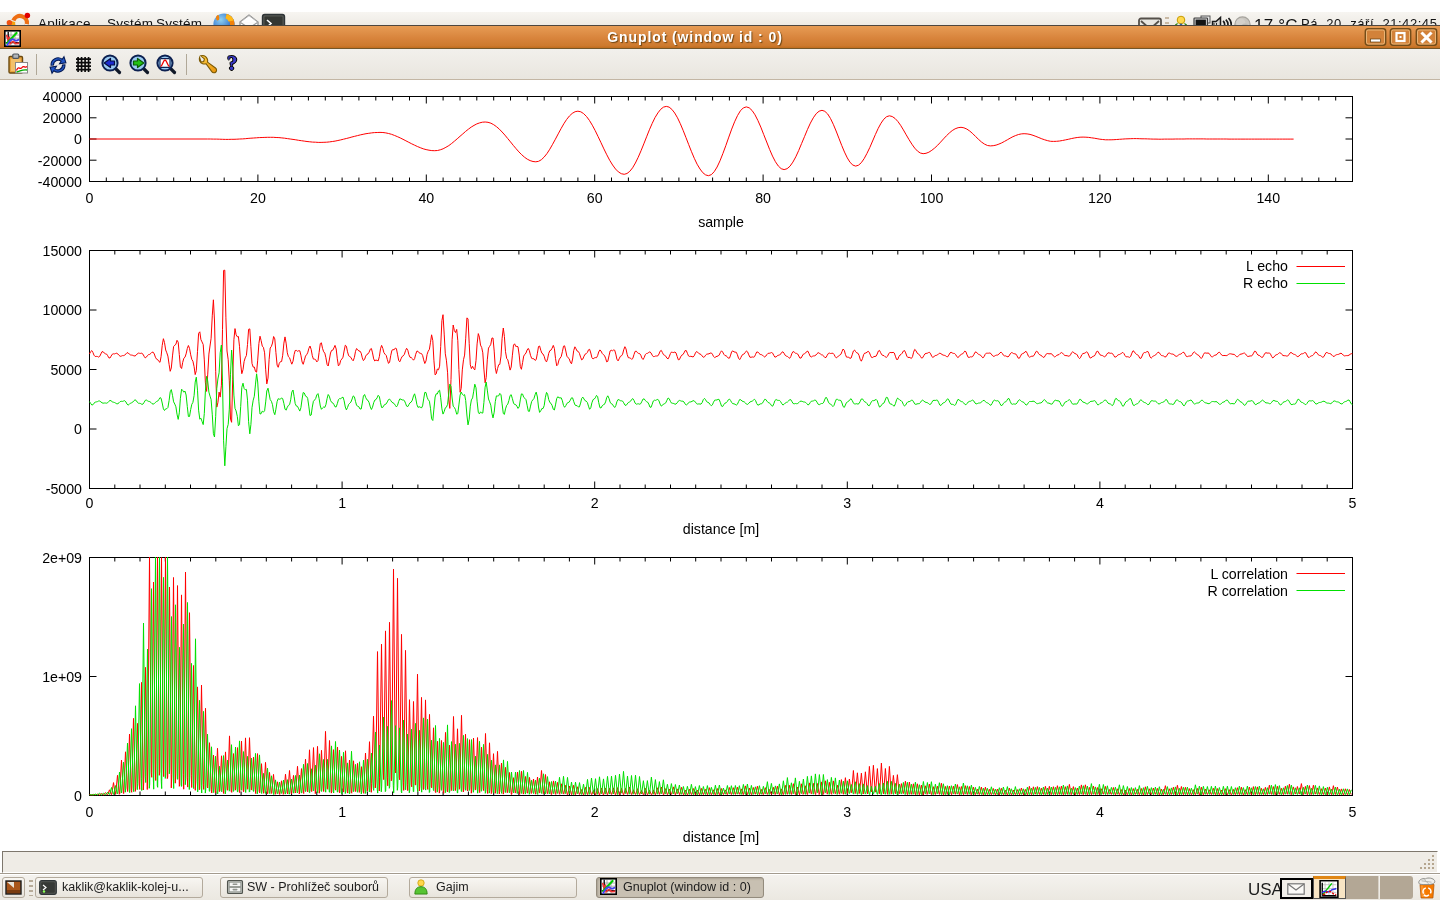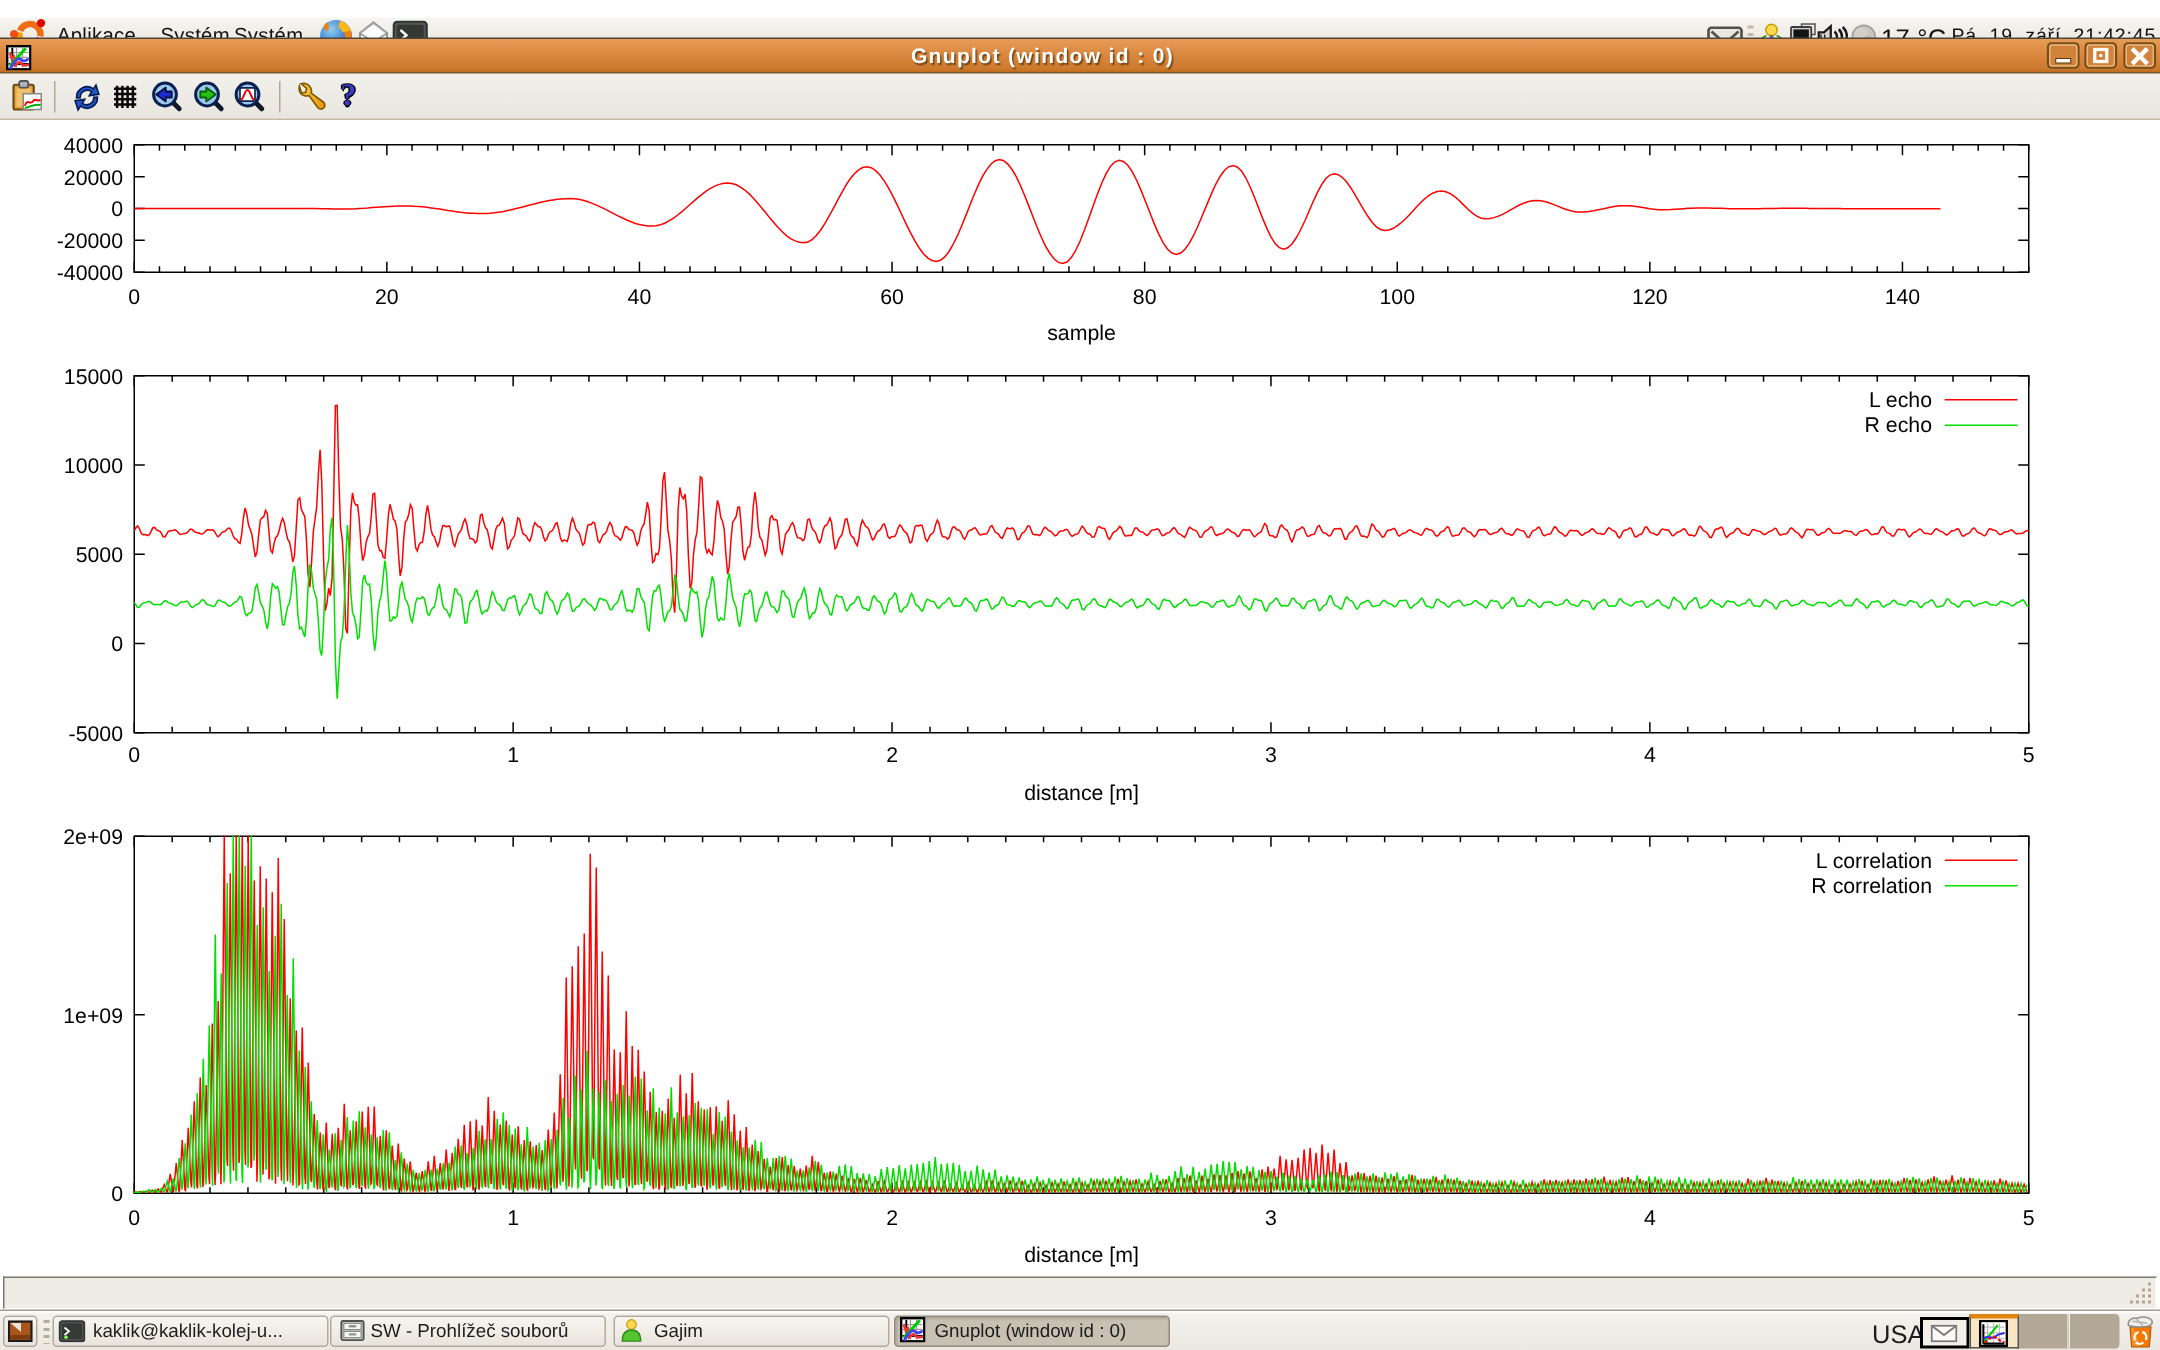--- a/index.html
+++ b/index.html
@@ -3,21 +3,21 @@
 <style>
 * {margin:0;padding:0;box-sizing:border-box}
 html,body {width:1440px;height:900px;overflow:hidden;background:#fff;font-family:"Liberation Sans",sans-serif}
 #panel {position:absolute;left:0;top:12px;width:1440px;height:25px;background:linear-gradient(#f7f5f1,#edeae4 60%,#e7e3dc);border-bottom:1px solid #7a7266}
 .mitem {position:absolute;top:4px;font-size:13.5px;color:#111;letter-spacing:0.2px}
 #titlebar {position:absolute;left:0;top:25px;width:1440px;height:23px;background:linear-gradient(#e79c55,#d8843c 55%,#cd7a2e 90%,#c06c1d);border-top:1px solid #4e4740}
 #tbtext {position:absolute;left:0;top:29px;width:1390px;text-align:center;font-size:14px;font-weight:bold;color:#fff;text-shadow:1px 1px 1px #6e4513;letter-spacing:0.9px}
 #toolbar {position:absolute;left:0;top:48px;width:1440px;height:32px;background:linear-gradient(#f2f0ec,#e9e6df);border-bottom:1px solid #c3b6a4;border-top:1px solid #74572a}
 #statusbar {position:absolute;left:2px;top:851px;width:1436px;height:22px;background:#efece6;border:1px solid #7e776d;border-bottom-color:#fff;border-right-color:#fff}
 #taskbar {position:absolute;left:0;top:874px;width:1440px;height:26px;background:linear-gradient(#f4f2ee,#ebe8e1);border-top:1px solid #fff;box-shadow:0 -1px 0 #a39b8e}
-.wbtn {position:absolute;top:2px;width:184px;height:21px;border:1px solid #b3aa9c;border-radius:3px;background:linear-gradient(#f8f6f2,#e8e4dc);font-size:12.5px;color:#1c1c1c;line-height:19px;padding-left:26px;white-space:nowrap;overflow:hidden}
+.wbtn {position:absolute;top:2px;width:168px;height:21px;border:1px solid #b3aa9c;border-radius:3px;background:linear-gradient(#f8f6f2,#e8e4dc);font-size:12.5px;color:#1c1c1c;line-height:19px;padding-left:26px;white-space:nowrap;overflow:hidden}
 .wbtn.active {background:#c8c0b2;border-color:#938b7d;box-shadow:inset 1px 1px 2px #a79f91}
 </style></head>
 <body>
 <div id="panel">
 <svg width="28" height="26" viewBox="0 0 28 26" style="position:absolute;left:6px;top:-1px">
 <g fill="none">
 <path d="M 7.42 9.61 A 7 7 0 0 1 20.89 13.22" stroke="#ee6f13" stroke-width="4.3"></path>
 <path d="M 20.58 14.39 A 7 7 0 0 1 11.04 18.34" stroke="#dd0202" stroke-width="4.3"></path>
 <path d="M 10.29 17.94 A 7 7 0 0 1 7.15 10.54" stroke="#f5a10e" stroke-width="4.3"></path>
 </g>
@@ -81,21 +81,21 @@
 <path d="M12 6 A4.5 4.5 0 0 1 12 13" stroke="#1a1a1a" stroke-width="1.7" fill="none"></path>
 <path d="M14.8 4.5 A6.8 6.8 0 0 1 14.8 14.5" stroke="#1a1a1a" stroke-width="1.7" fill="none"></path>
 <path d="M17.5 3 A9 9 0 0 1 17.5 16" stroke="#1a1a1a" stroke-width="1.7" fill="none"></path>
 </svg>
     <svg width="17" height="17" viewBox="0 0 17 17" style="position:absolute;left:1234px;top:4px">
 <circle cx="8.5" cy="8.5" r="7.6" fill="#c9c6c0" stroke="#a5a29c" stroke-width="1.2"></circle>
 <circle cx="6.8" cy="7" r="4.6" fill="#d3d0ca"></circle>
 <circle cx="11" cy="11" r="3.4" fill="#bcb9b3"></circle>
 </svg>
 <span class="mitem" style="left:1254px;font-size:17px">17&nbsp;°C</span>
-<span class="mitem" style="left:1301px;font-size:13px;letter-spacing:0.55px">Pá, 19. září, 21:42:45</span>
+<span class="mitem" style="left:1301px;font-size:13px;letter-spacing:0.55px">Pá, 20. září, 21:42:45</span>
 </div>
 <div id="titlebar"></div>
 <div id="tbtext">Gnuplot (window id : 0)</div>
 <svg width="17" height="17" viewBox="0 0 17 17" style="position:absolute;left:4px;top:30px">
 <rect x="0.8" y="0.8" width="15.4" height="15.4" fill="#fff" stroke="#000" stroke-width="1.6"></rect>
 <g stroke="#999" stroke-width="0.8">
       <path d="M2 5 H15 M2 8.2 H15 M7 2 V15 M11 2 V15"></path>
     </g>
 <path d="M4.2 1.8 V14 M1.8 12.6 H15.2" stroke="#000" stroke-width="1.3" fill="none"></path>
 <path d="M2.6 5 L4 9.5 L5.2 7.6 L6.3 10.5" stroke="#e33" stroke-width="1.7" fill="none"></path>

